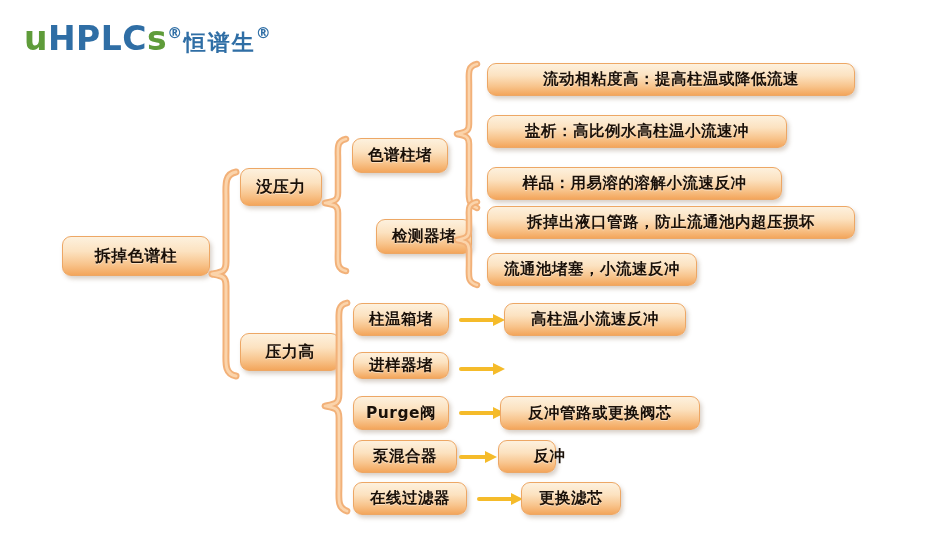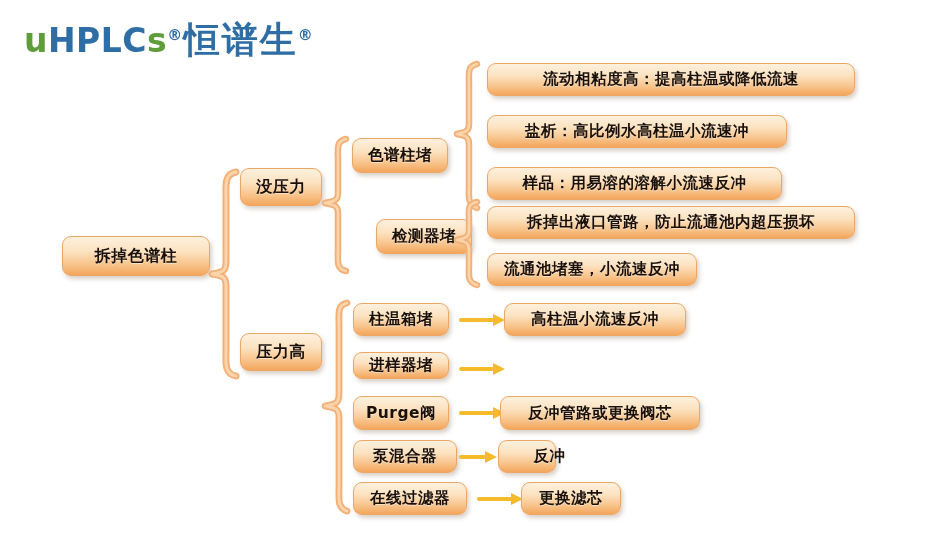--- a/index.html
+++ b/index.html
@@ -19,21 +19,21 @@
     font-family:"DejaVu Sans","Liberation Sans",sans-serif;
     font-weight:bold;
     font-size:33px;
     letter-spacing:0.5px;
     white-space:nowrap;
     line-height:1;
   }
   #logo .u,#logo .s{color:#5f9c3a;}
   #logo .hplc{color:#2f6ea5;}
   #logo .reg{font-size:15px;vertical-align:super;color:#2f6ea5;font-weight:bold;}
-  #logo .cn{color:#2f6ea5;font-size:36px;letter-spacing:2px;padding-left:1px;}
+  #logo .cn{color:#2f6ea5;font-size:22px;letter-spacing:2px;padding-left:1px;}
 
   
   .node{
     position:absolute;
     box-sizing:border-box;
     display:flex;align-items:center;justify-content:center;
     background:linear-gradient(to bottom,#fdf1de 0%,#fce2c0 38%,#f8c48c 72%,#f3a65c 100%);
     border:1px solid #eda765;
     border-radius:9px;
     box-shadow:2px 3px 4px rgba(120,90,60,0.28);
@@ -120,21 +120,21 @@
   </div>
 
   <div class="node" style="left:487px;top:206px;width:368px;height:33px;">
     <span>拆掉出液口管路，防止流通池内超压损坏</span>
   </div>
 
   <div class="node" style="left:487px;top:253px;width:210px;height:33px;">
     <span>流通池堵塞，小流速反冲</span>
   </div>
 
-  <div class="node big" style="left:240px;top:333px;width:82px;height:38px;">
+  <div class="node big" style="left:240px;top:333px;width:100px;height:38px;">
     <span>压力高</span>
   </div>
 
   <div class="brace" style="left:320px;top:298px;width:32px;height:218px;">
     <svg width="32" height="218" viewBox="0 0 32 218">
       <path d="M27 5 C17 7 19 16 19 28 L19 96 C19 106 15 106 5 108 C15 110 19 110 19 120 L19 188 C19 200 17 210 27 213" fill="none" stroke="#f2b179" stroke-width="6.8" stroke-linecap="round" stroke-linejoin="round"></path>
       <path d="M27 5 C17 7 19 16 19 28 L19 96 C19 106 15 106 5 108 C15 110 19 110 19 120 L19 188 C19 200 17 210 27 213" fill="none" stroke="#fbd4ab" stroke-width="2.8" stroke-linecap="round" stroke-linejoin="round"></path>
     </svg>
   </div>
 

